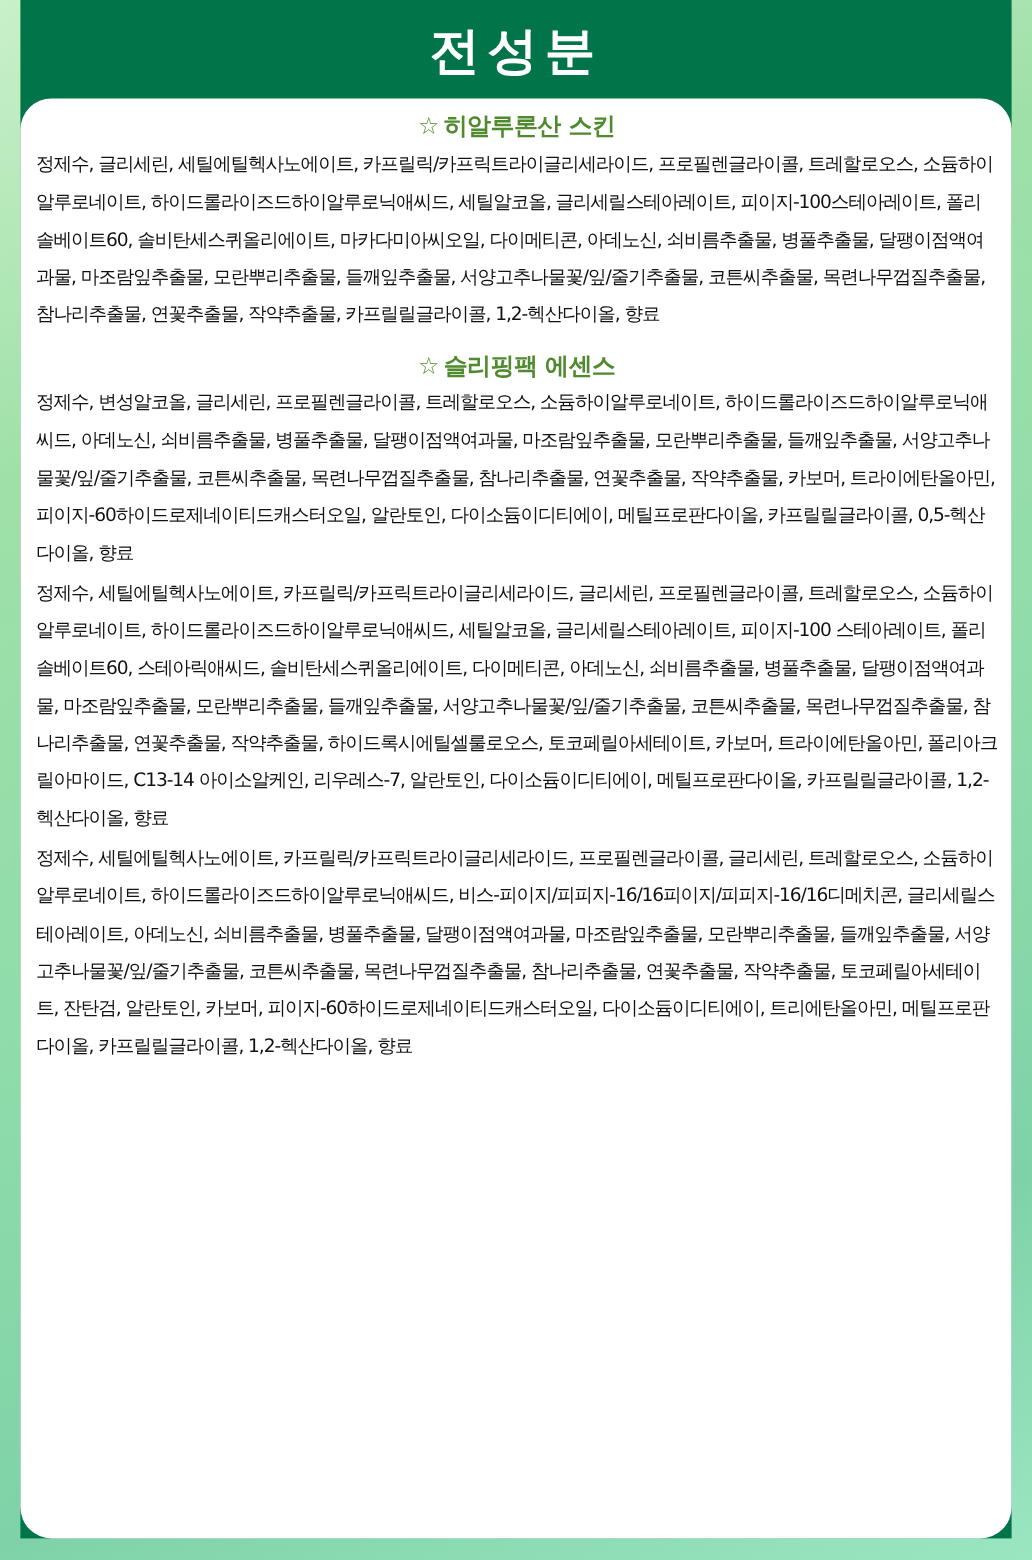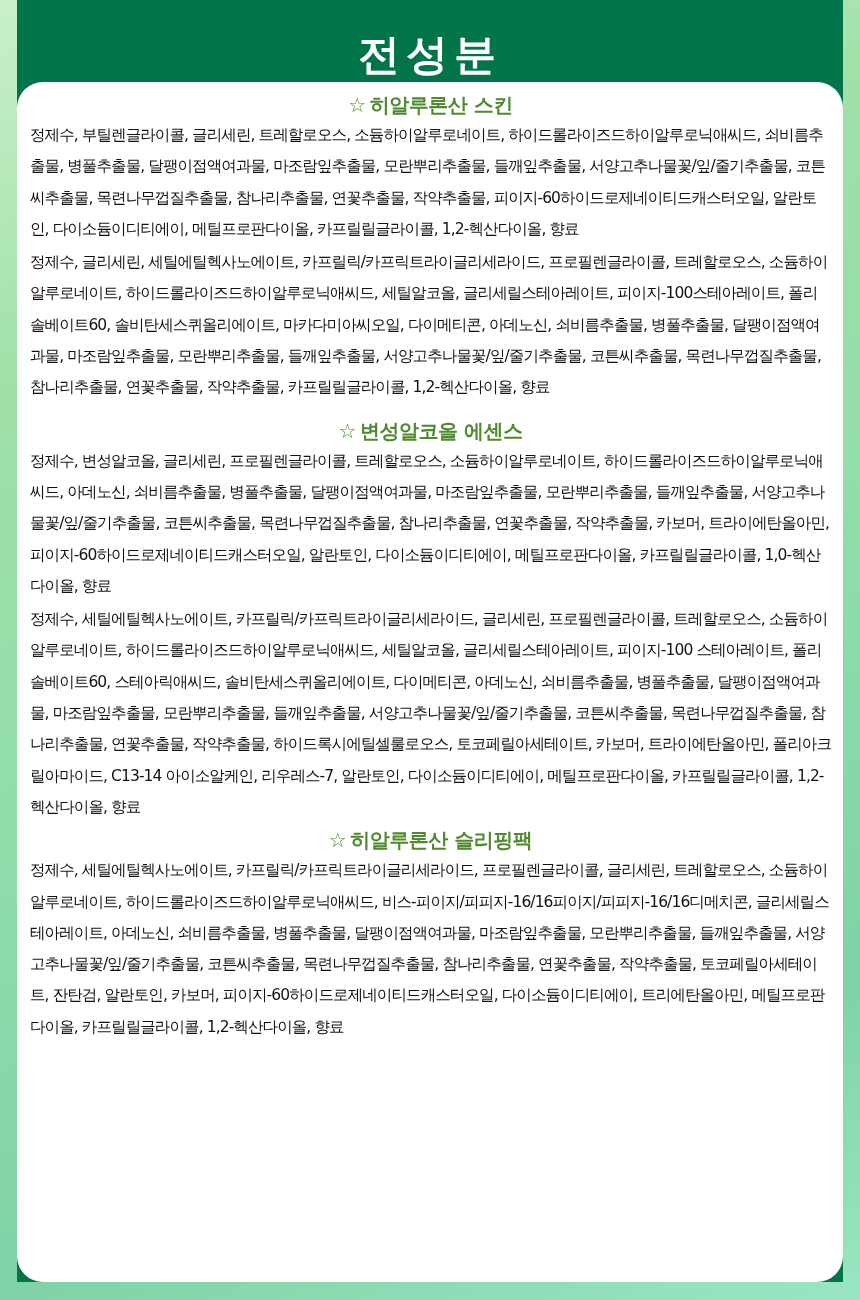--- a/index.html
+++ b/index.html
@@ -18,21 +18,21 @@
       position: absolute;
       left: 17px;
       top: 0;
       width: 826px;
       height: 1282px;
       background: #02744a;
     }
     .title {
       position: absolute;
       left: 0;
-      top: 24px;
+      top: 12px;
       width: 826px;
       height: 62px;
       text-align: center;
       color: #ffffff;
       font-family: "DejaVu Serif", serif;
       font-weight: bold;
       font-size: 42px;
       line-height: 62px;
       letter-spacing: 6px;
     }
@@ -76,47 +76,43 @@
 
 <div class="panel">
   <div class="title">전성분</div>
 
   <div class="card">
 
     <div class="section">
       <div class="section-title">
         <span class="star">☆</span><span>히알루론산 스킨</span>
       </div>
-      <p class="section-body">정제수, 부틸렌글라이콜, 글리세린, 트레할로오스, 소듐하이알루로네이트, 하이드롤라이즈드하이알루로닉애씨드, 쇠비름추출물, 병풀추출물, 달팽이점액여과물, 마조람잎추출물, 모란뿌리추출물, 들깨잎추출물, 서양고추나물꽃/잎/줄기추출물, 코튼씨추출물, 목련나무껍질추출물, 참나리추출물, 연꽃추출물, 작약추출물, 피이지-60하이드로제네이티드캐스터오일, 알란토인, 다이소듐이디티에이, 메틸프로판다이올, 카프릴릴글라이콜, 1,2-헥산다이올, 향료</p>
     </div>
 
     <div class="gap-sm"></div>
 
     <div class="section">
       <p class="section-body">정제수, 글리세린, 세틸에틸헥사노에이트, 카프릴릭/카프릭트라이글리세라이드, 프로필렌글라이콜, 트레할로오스, 소듐하이알루로네이트, 하이드롤라이즈드하이알루로닉애씨드, 세틸알코올, 글리세릴스테아레이트, 피이지-100스테아레이트, 폴리솔베이트60, 솔비탄세스퀴올리에이트, 마카다미아씨오일, 다이메티콘, 아데노신, 쇠비름추출물, 병풀추출물, 달팽이점액여과물, 마조람잎추출물, 모란뿌리추출물, 들깨잎추출물, 서양고추나물꽃/잎/줄기추출물, 코튼씨추출물, 목련나무껍질추출물, 참나리추출물, 연꽃추출물, 작약추출물, 카프릴릴글라이콜, 1,2-헥산다이올, 향료</p>
     </div>
 
     <div class="gap-lg"></div>
 
     <div class="section">
       <div class="section-title">
-        <span class="star">☆</span><span>변성알코올 에센스</span>
+        <span class="star">☆</span><span>슬리핑팩 에센스</span>
       </div>
-      <p class="section-body">정제수, 변성알코올, 글리세린, 프로필렌글라이콜, 트레할로오스, 소듐하이알루로네이트, 하이드롤라이즈드하이알루로닉애씨드, 아데노신, 쇠비름추출물, 병풀추출물, 달팽이점액여과물, 마조람잎추출물, 모란뿌리추출물, 들깨잎추출물, 서양고추나물꽃/잎/줄기추출물, 코튼씨추출물, 목련나무껍질추출물, 참나리추출물, 연꽃추출물, 작약추출물, 카보머, 트라이에탄올아민, 피이지-60하이드로제네이티드캐스터오일, 알란토인, 다이소듐이디티에이, 메틸프로판다이올, 카프릴릴글라이콜, 1,0-헥산다이올, 향료</p>
+      <p class="section-body">정제수, 변성알코올, 글리세린, 프로필렌글라이콜, 트레할로오스, 소듐하이알루로네이트, 하이드롤라이즈드하이알루로닉애씨드, 아데노신, 쇠비름추출물, 병풀추출물, 달팽이점액여과물, 마조람잎추출물, 모란뿌리추출물, 들깨잎추출물, 서양고추나물꽃/잎/줄기추출물, 코튼씨추출물, 목련나무껍질추출물, 참나리추출물, 연꽃추출물, 작약추출물, 카보머, 트라이에탄올아민, 피이지-60하이드로제네이티드캐스터오일, 알란토인, 다이소듐이디티에이, 메틸프로판다이올, 카프릴릴글라이콜, 0,5-헥산다이올, 향료</p>
     </div>
 
     <div class="gap-sm"></div>
 
     <div class="section">
       <p class="section-body">정제수, 세틸에틸헥사노에이트, 카프릴릭/카프릭트라이글리세라이드, 글리세린, 프로필렌글라이콜, 트레할로오스, 소듐하이알루로네이트, 하이드롤라이즈드하이알루로닉애씨드, 세틸알코올, 글리세릴스테아레이트, 피이지-100 스테아레이트, 폴리솔베이트60, 스테아릭애씨드, 솔비탄세스퀴올리에이트, 다이메티콘, 아데노신, 쇠비름추출물, 병풀추출물, 달팽이점액여과물, 마조람잎추출물, 모란뿌리추출물, 들깨잎추출물, 서양고추나물꽃/잎/줄기추출물, 코튼씨추출물, 목련나무껍질추출물, 참나리추출물, 연꽃추출물, 작약추출물, 하이드록시에틸셀룰로오스, 토코페릴아세테이트, 카보머, 트라이에탄올아민, 폴리아크릴아마이드, C13-14 아이소알케인, 리우레스-7, 알란토인, 다이소듐이디티에이, 메틸프로판다이올, 카프릴릴글라이콜, 1,2-헥산다이올, 향료</p>
     </div>
 
     <div class="gap-sm"></div>
 
     <div class="section">
-      <div class="section-title">
-        <span class="star">☆</span><span>히알루론산 슬리핑팩</span>
-      </div>
       <p class="section-body">정제수, 세틸에틸헥사노에이트, 카프릴릭/카프릭트라이글리세라이드, 프로필렌글라이콜, 글리세린, 트레할로오스, 소듐하이알루로네이트, 하이드롤라이즈드하이알루로닉애씨드, 비스-피이지/피피지-16/16피이지/피피지-16/16디메치콘, 글리세릴스테아레이트, 아데노신, 쇠비름추출물, 병풀추출물, 달팽이점액여과물, 마조람잎추출물, 모란뿌리추출물, 들깨잎추출물, 서양고추나물꽃/잎/줄기추출물, 코튼씨추출물, 목련나무껍질추출물, 참나리추출물, 연꽃추출물, 작약추출물, 토코페릴아세테이트, 잔탄검, 알란토인, 카보머, 피이지-60하이드로제네이티드캐스터오일, 다이소듐이디티에이, 트리에탄올아민, 메틸프로판다이올, 카프릴릴글라이콜, 1,2-헥산다이올, 향료</p>
     </div>
 
   </div>
 </div>
 
 </body></html>

